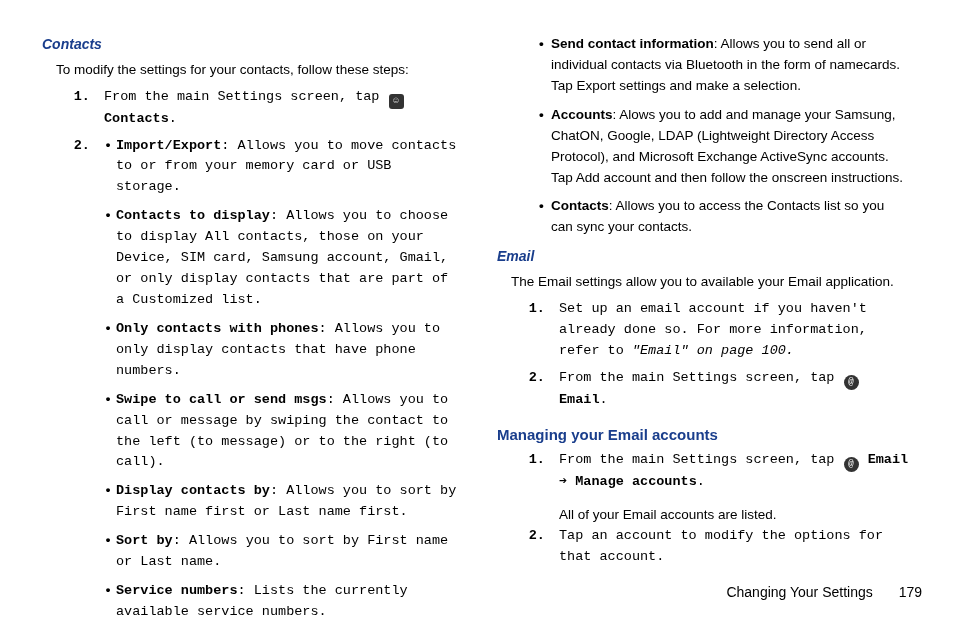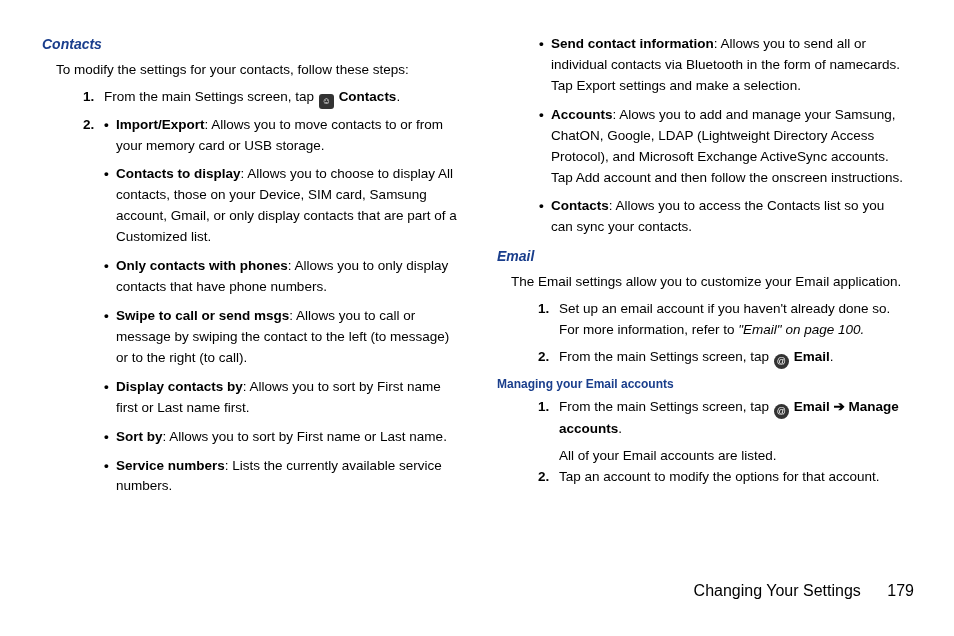--- a/index.html
+++ b/index.html
@@ -33,29 +33,30 @@
     font-weight: bold;
     font-style: italic;
     color: #1a3e8c;
     font-size: 14px;
     margin: 0 0 4px 0;
     font-family: Arial, sans-serif;
   }
   .h-sub {
     font-weight: bold;
     color: #1a3e8c;
-    font-size: 12px;
+    font-size: 15px;
     margin: 6px 0 4px 0;
   }
   .intro {
     margin: 0 0 6px 14px;
   }
   ol.steps {
-    margin: 0 0 0 28px;
+    margin: 0 0 12px 28px;
     padding: 0 0 0 28px;
+    font-family: Liberation Mono, monospace;
   }
   ol.steps > li {
     margin-bottom: 6px;
     padding-left: 6px;
   }
   ol.steps > li::marker {
     font-weight: bold;
   }
   ul.bullets {
     list-style: none;
@@ -116,22 +117,22 @@
     color:#fff;
     font-size:9px;
     text-align:center;
     line-height:15px;
   }
   .arrow { font-weight: bold; }
   em.ref { font-style: italic; }
   .footer {
     position: absolute;
     bottom: 36px;
-    right: 40px;
-    font-size: 16px;
+    right: 32px;
+    font-size: 14px;
   }
   .footer .pageno { margin-left: 22px; }
   .sub-note{
     margin-left:62px;
     margin-top:4px;
   }
 </style>
 </head>
 <body>
 
@@ -162,21 +163,21 @@
     </div>
 
     <div class="col">
       <ul class="col2-bullets">
         <li><strong>Send contact information</strong><span>: Allows you to send all or individual contacts via Bluetooth in the form of namecards. Tap Export settings and make a selection.</span></li>
         <li><strong>Accounts</strong><span>: Alows you to add and manage your Samsung, ChatON, Google, LDAP (Lightweight Directory Access Protocol), and Microsoft Exchange ActiveSync accounts. Tap Add account and then follow the onscreen instructions.</span></li>
         <li><strong>Contacts</strong><span>: Allows you to access the Contacts list so you can sync your contacts.</span></li>
       </ul>
 
       <div class="h-section">Email</div>
-      <p class="intro">The Email settings allow you to customize your Email application.</p>
+      <p class="intro">The Email settings allow you to available your Email application.</p>
       <ol class="steps">
         <li>
           <span>Set up an email account if you haven't already done so. For more information, refer to </span><em class="ref">"Email"  on page 100.</em>
         </li>
         <li>
           <span>From the main Settings screen, tap </span>
           <span class="icon-circle">@</span>
           <strong> <span>Email</span></strong>.
         </li>
       </ol>

